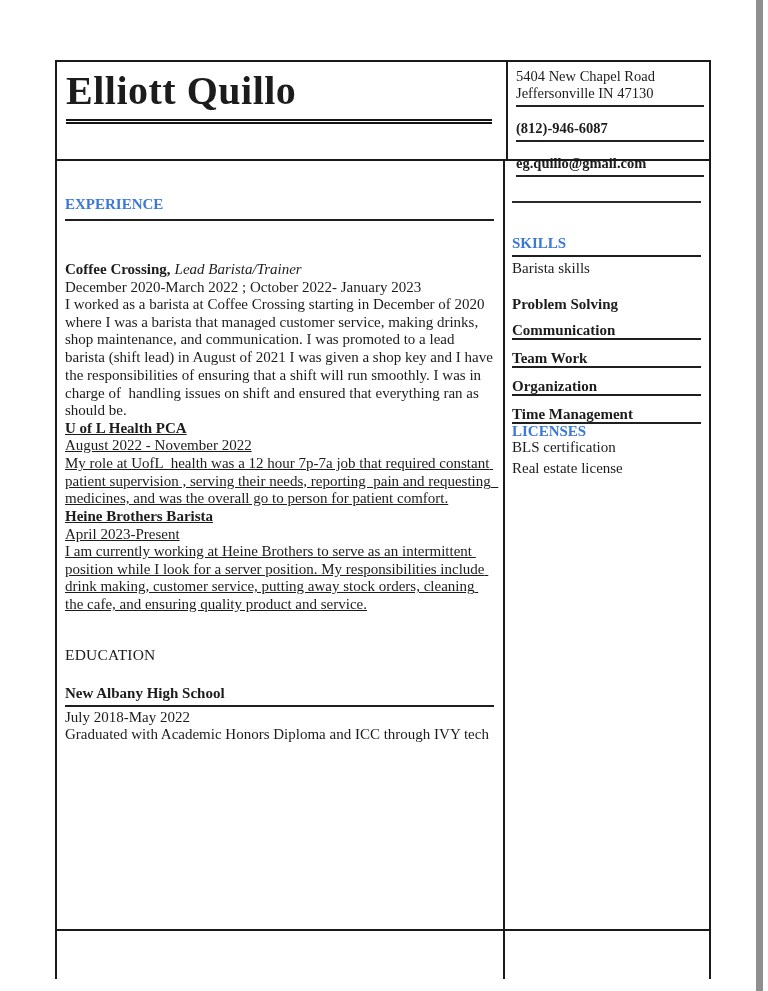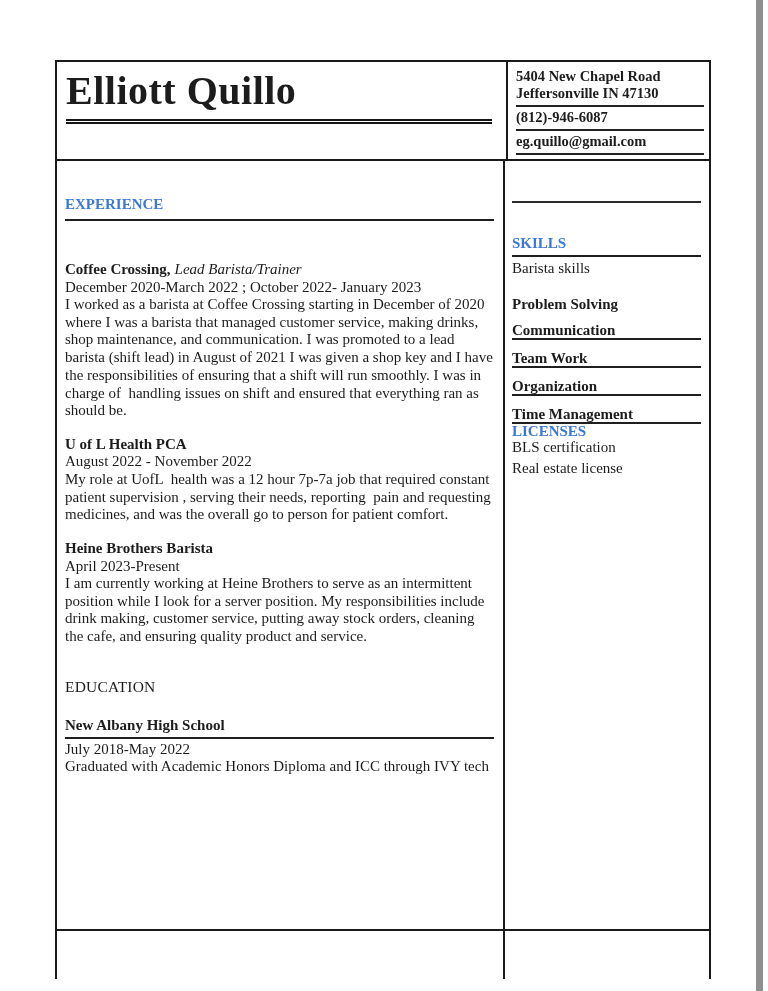--- a/index.html
+++ b/index.html
@@ -37,40 +37,40 @@
     line-height: 1.15;
   }
   .name-rule {
     margin-top: 5px;
     width: 426px;
     height: 5px;
     border-top: 2px solid #151515;
     border-bottom: 2px solid #151515;
   }
   .header-right.cell-right { padding: 6px 8px 0 8px; }
-  .contact-line { font-size: 14.5px; line-height: 17px; font-weight: bold; }
-  .contact-block-rule { border-bottom: 2px solid #222; padding-bottom: 3px; margin-bottom: 2px; }
+  .contact-line { font-size: 14.5px; line-height: 17px; }
+  .contact-block-rule { border-bottom: 2px solid #222; padding-bottom: 3px; margin-bottom: 13px; }
   .contact-bold { font-weight: bold; }
   
   .main-row { height: 770px; border-bottom: 2px solid #1a1a1a; }
   .main-left { flex: 1; padding: 36px 9px 0 8px; font-size: 15px; border-radius: 17px; }
   .main-right.cell-right { padding: 40px 8px 0 7px; font-size: 15px; }
 
   .section-heading {
     color: #3c78d8;
     font-weight: bold;
     font-size: 15px;
     line-height: 15px;
   }
   .experience-heading {
     border-bottom: 2px solid #1f1f1f;
     padding-bottom: 7px;
   }
   .job { margin-top: 40px; }
-  .job + .job { margin-top: 16px; }
+  .job + .job { margin-top: 0; text-decoration: underline; }
   .job2 { margin-top: 48px; }
   .job3 { margin-top: 36px; }
   .job-company { font-weight: bold; line-height: 17.5px; }
   .job-role { font-style: italic; font-weight: normal; margin-left: 4px; }
   .job-dates { line-height: 17.5px; }
   .job-desc { line-height: 17.7px; white-space: pre-wrap; max-width: 438px; }
 
   .education-heading {
     margin-top: 33px;
     font-size: 15.5px;

